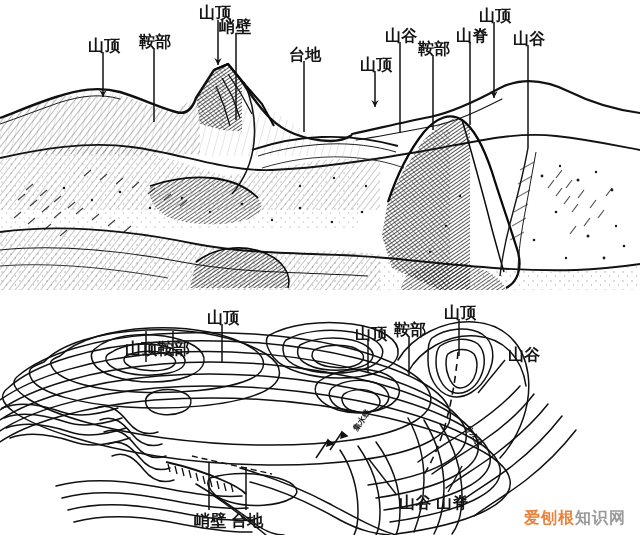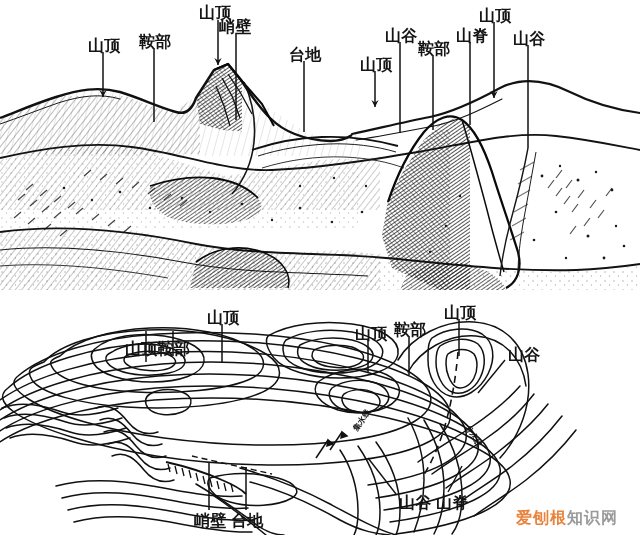--- a/index.html
+++ b/index.html
@@ -25,21 +25,21 @@
     font-size:16px;
     line-height:1.05;
     color:#141414;
     white-space:nowrap;
     letter-spacing:.3px;
     font-weight:600;
   }
   .rot{font-size:8px;font-weight:700;letter-spacing:0;}
   #watermark{
     position:absolute;
-    right:22px;
+    right:14px;
     bottom:6px;
     font-size:16px;
     font-weight:700;
     letter-spacing:1px;
     white-space:nowrap;
   }
   #watermark .wm-a{color:#e8823a;}
   #watermark .wm-b{color:#9a9a9a;}
 </style>
 </head>

